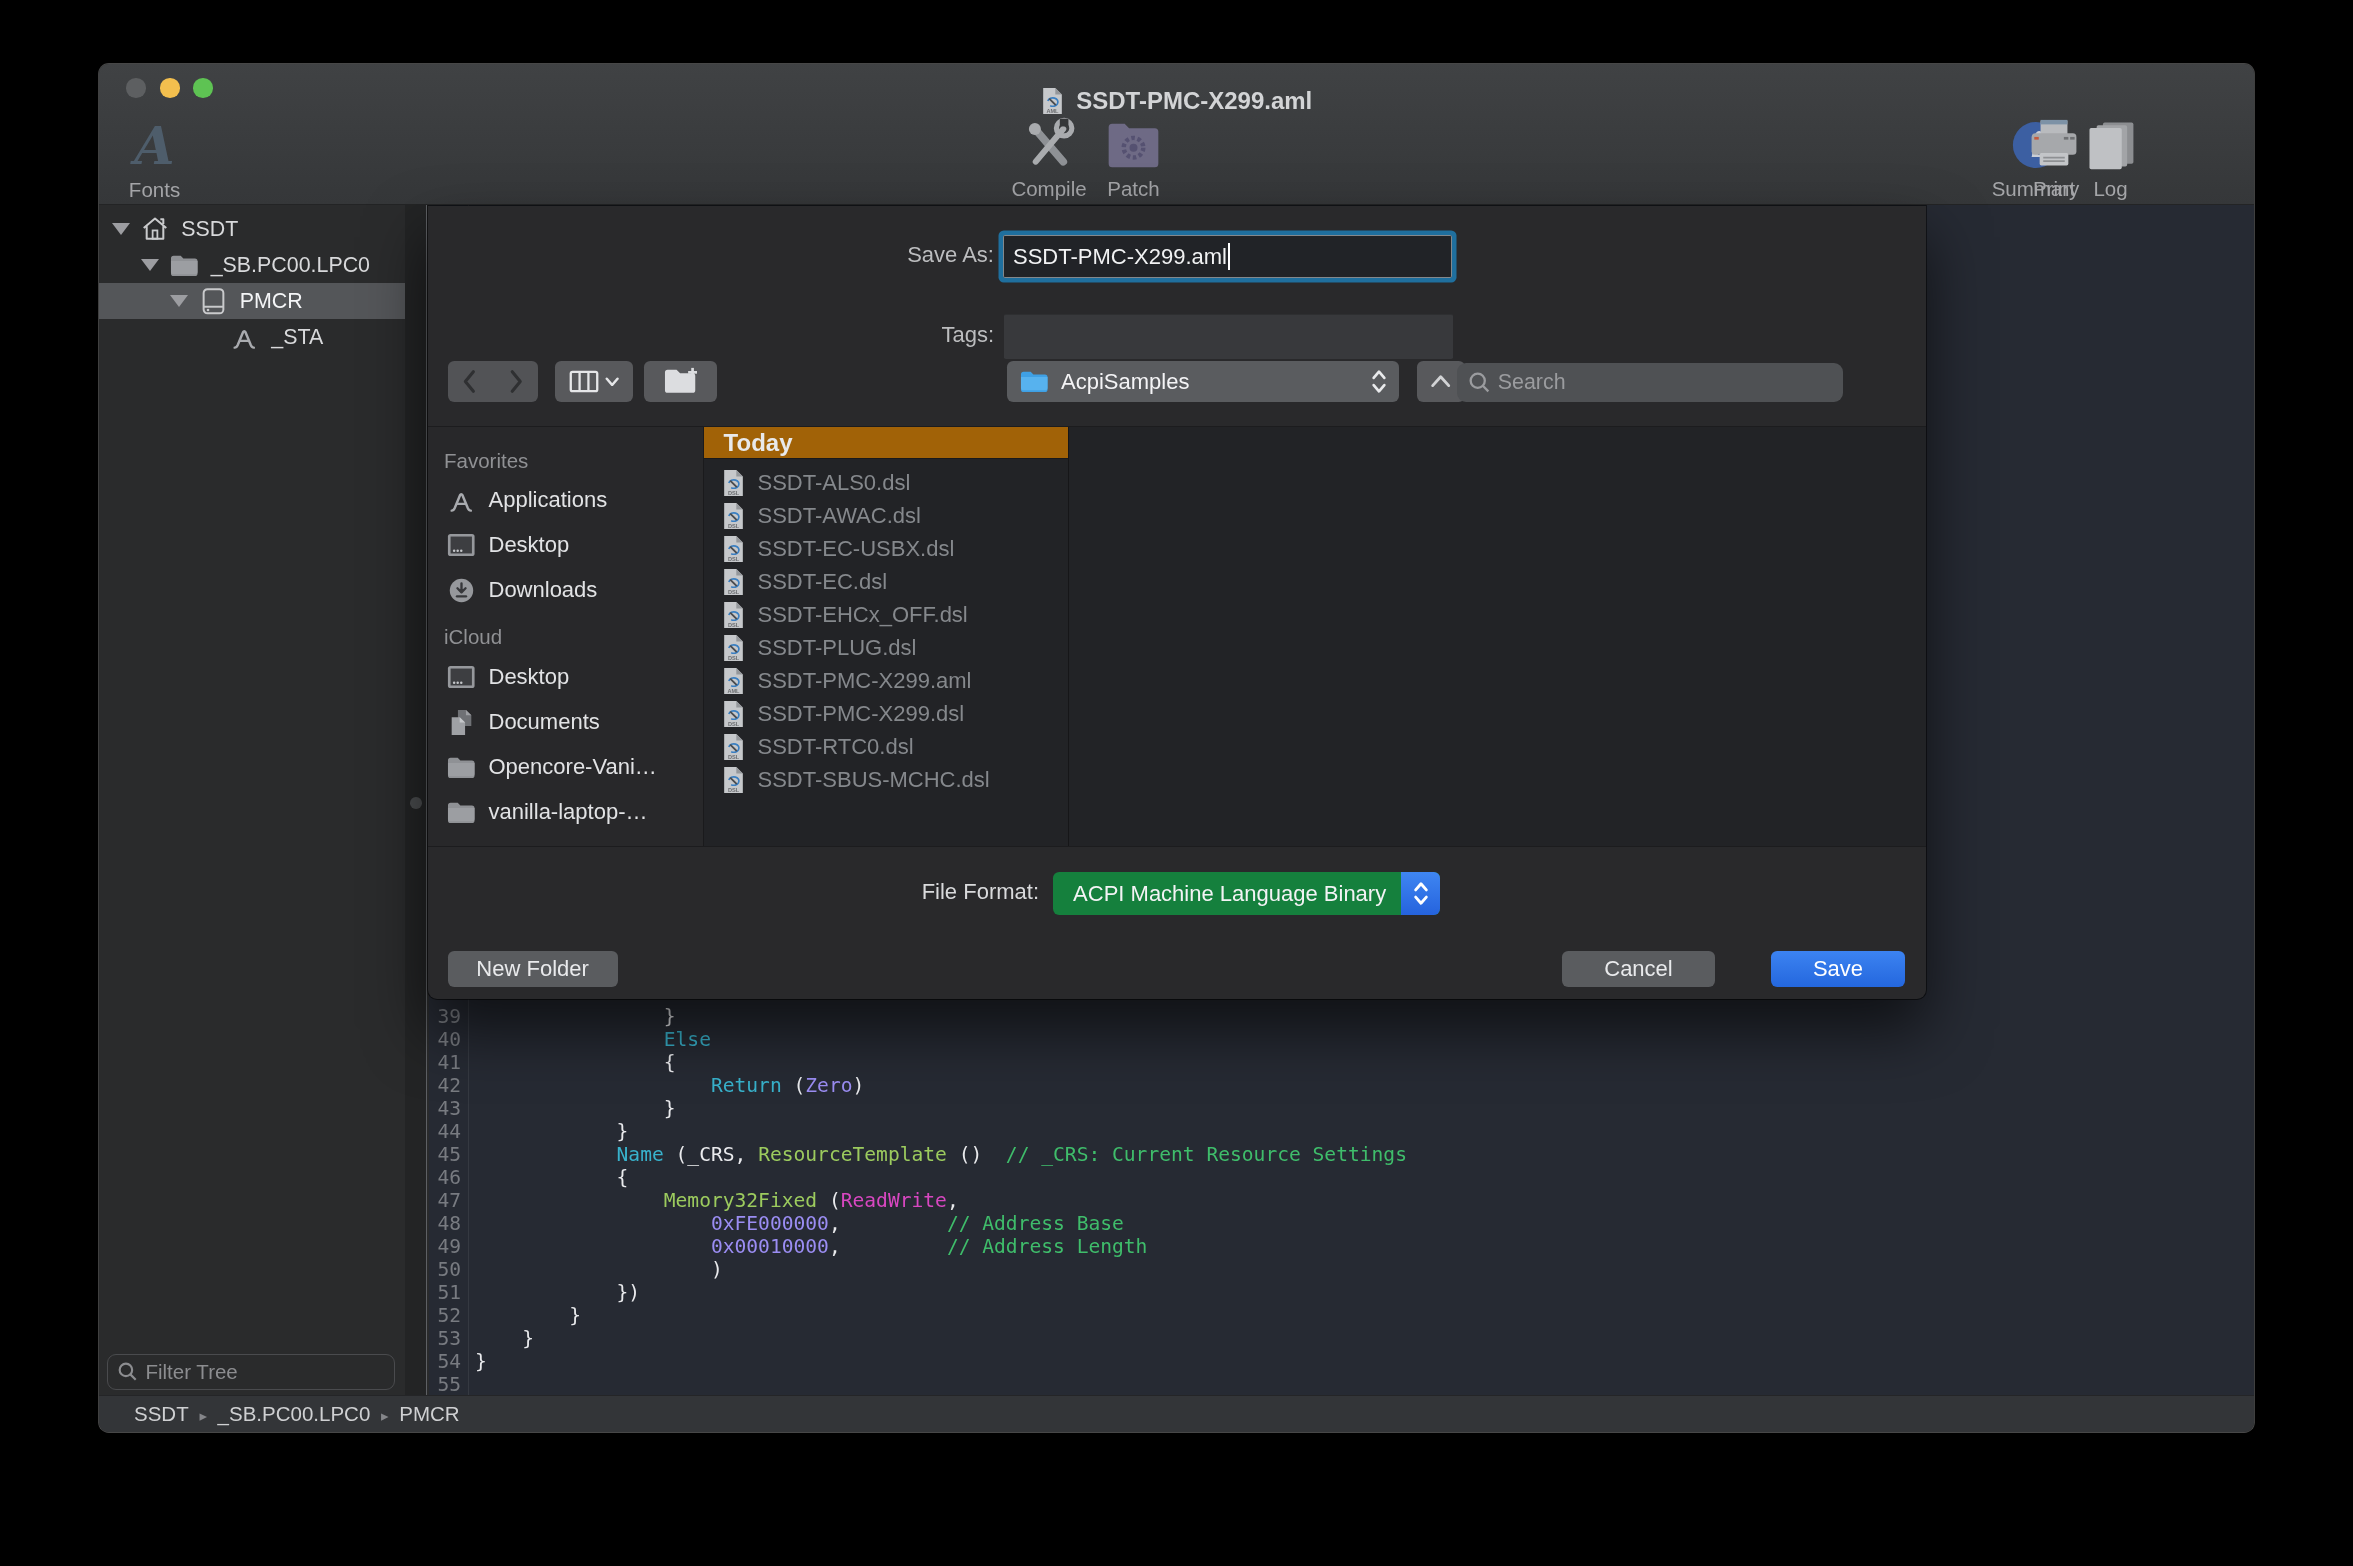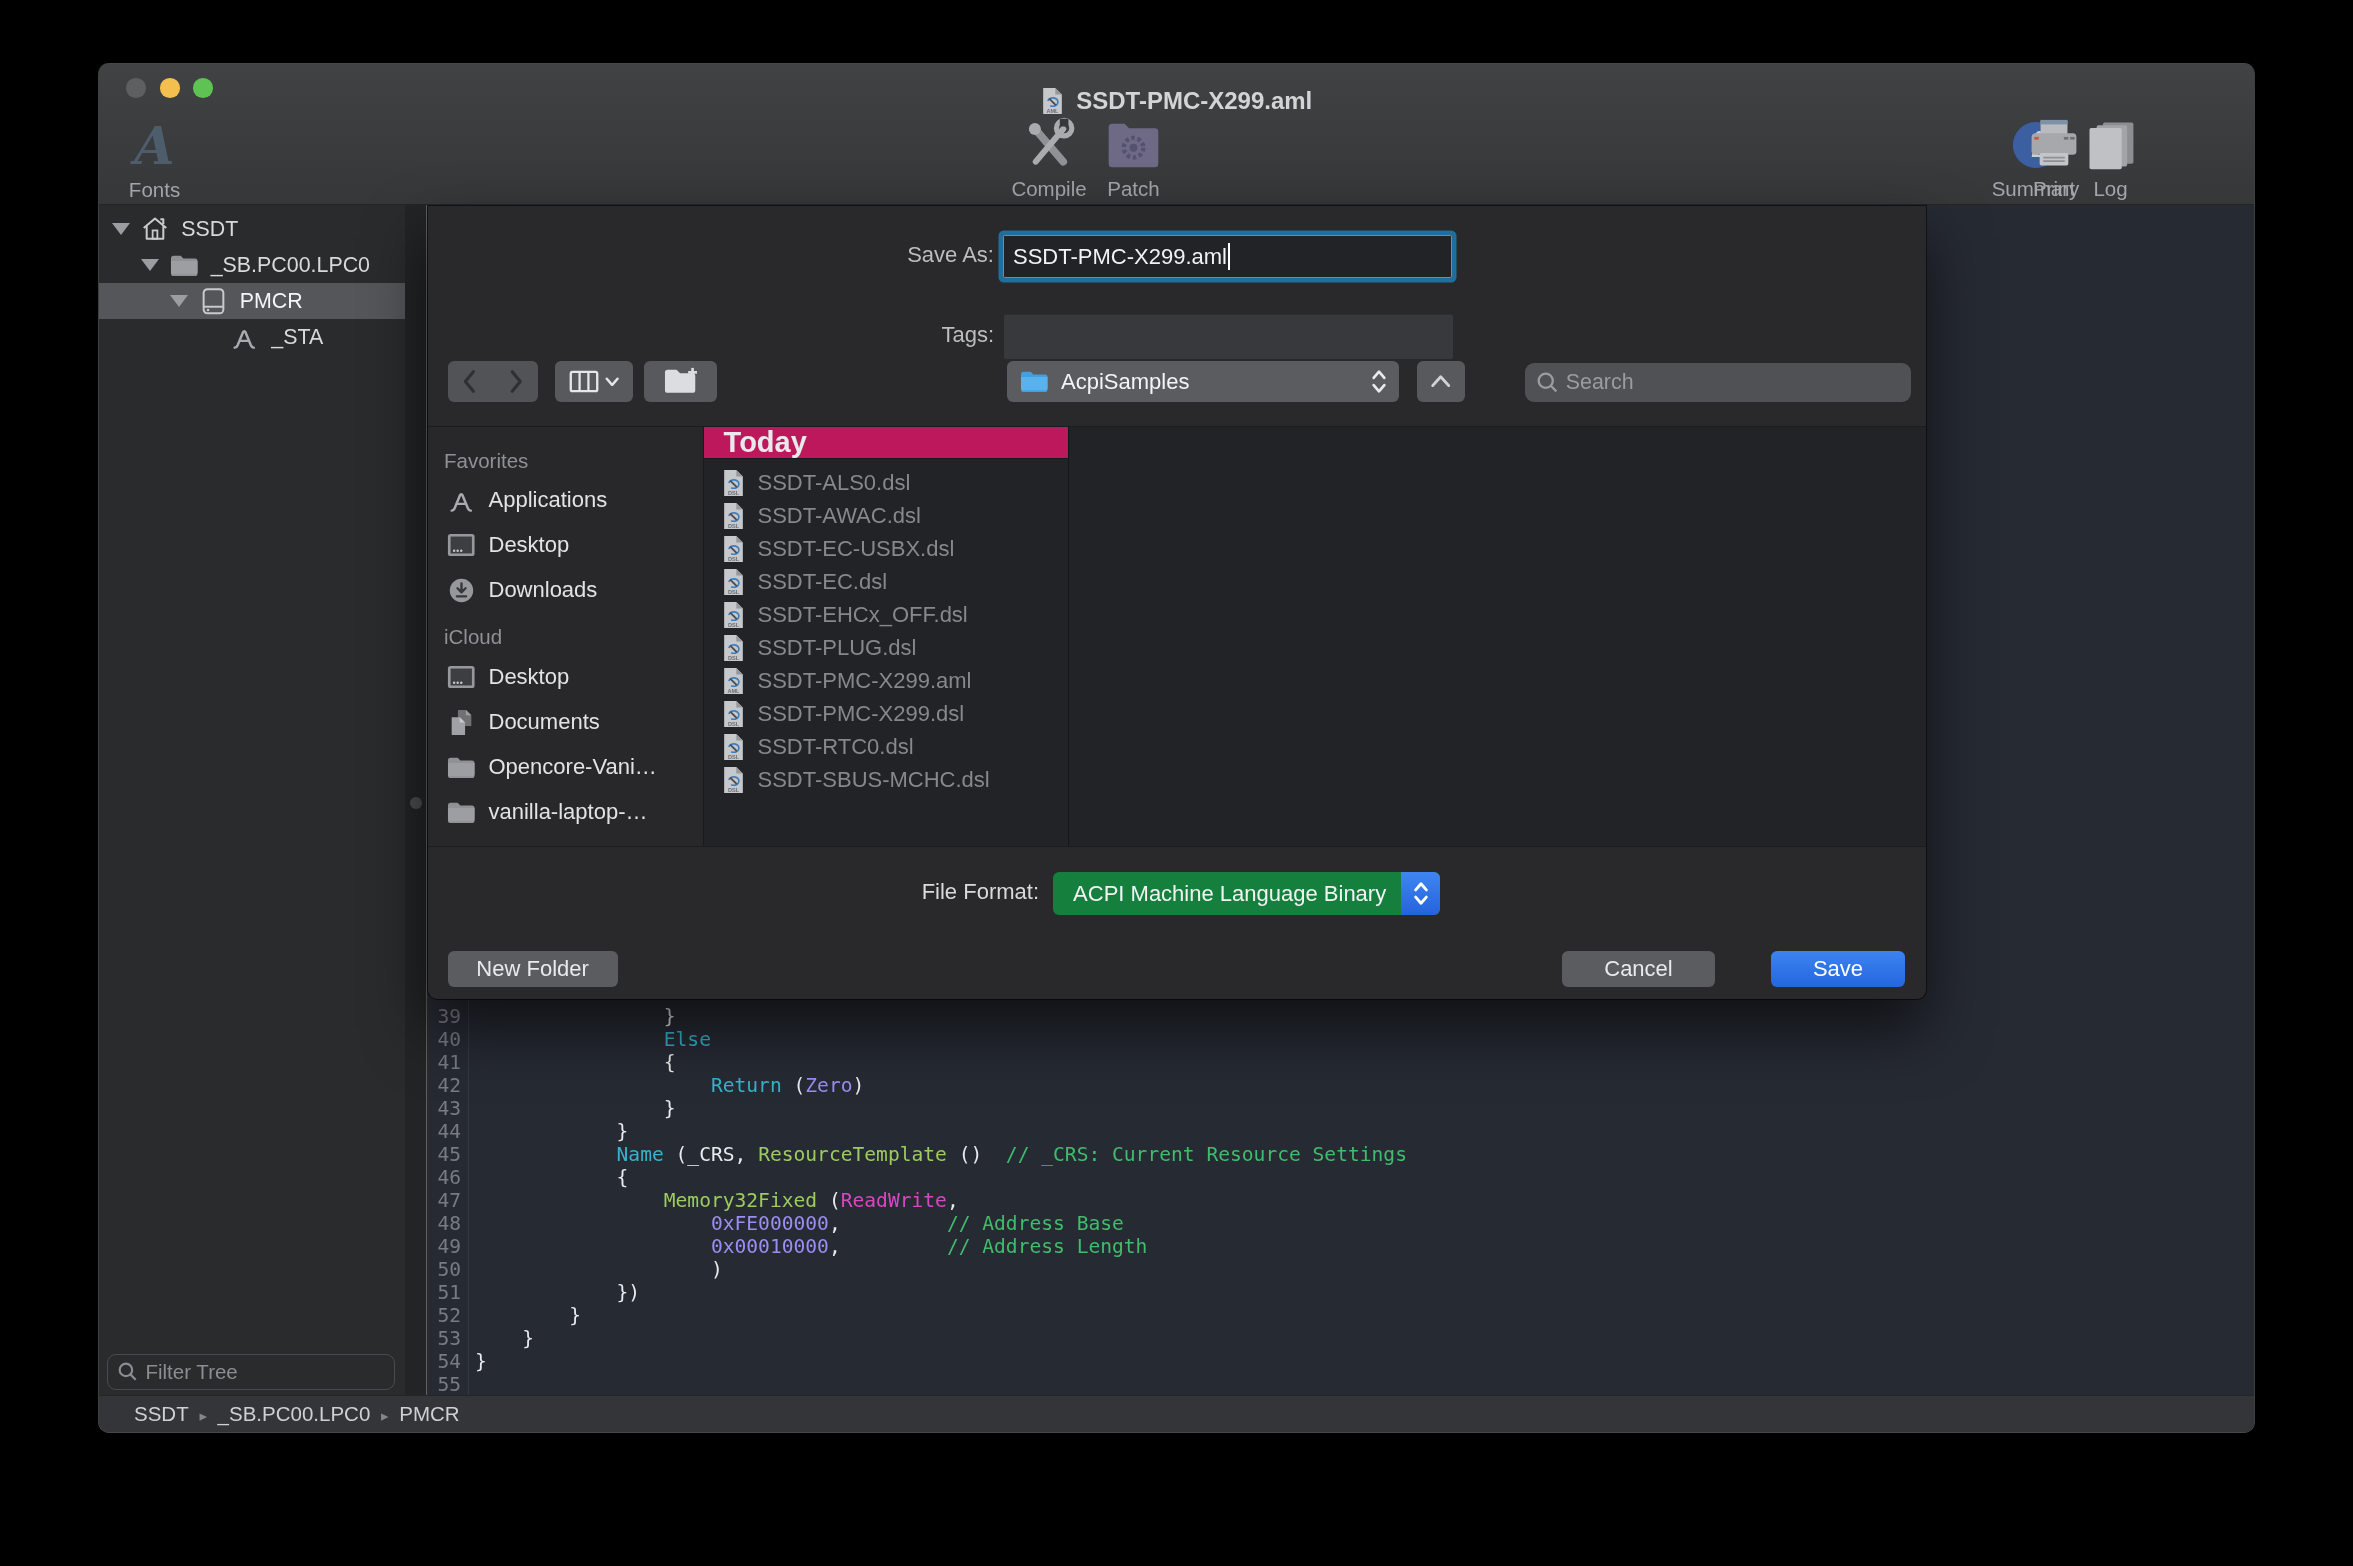--- a/index.html
+++ b/index.html
@@ -75,33 +75,33 @@
   
   .navbtn{position:absolute;top:155px;height:41px;background:#525356;display:flex;align-items:center;justify-content:center;}
   #btn-back{left:19.6px;width:45px;border-radius:6.2px 0 0 6.2px;}
   #btn-fwd{left:65px;width:45px;border-radius:0 6.2px 6.2px 0;}
   #btn-view{left:127px;width:78px;border-radius:6.2px;background:#58595c;gap:5.3px;}
   #btn-newfold{left:216px;width:73px;border-radius:6.2px;background:#58595c;}
   #popup-loc{position:absolute;left:579px;top:155px;width:392px;height:41px;background:#5a5c5f;border-radius:6.2px;
              display:flex;align-items:center;padding:0 12.5px;gap:13px;font-size:22px;color:#f4f4f6;}
   #popup-loc .grow{flex:1;}
   #btn-up{left:989px;width:48px;border-radius:6.2px;background:#58595c;}
-  #search{position:absolute;left:1097px;top:157px;width:386px;height:39px;background:#4f5154;border-radius:9px;
+  #search{position:absolute;left:1029px;top:157px;width:386px;height:39px;background:#4f5154;border-radius:9px;
           display:flex;align-items:center;padding:0 10.7px;gap:7.1px;font-size:21.4px;color:#9b9c9f;}
 
   
   #browser{position:absolute;left:0;right:0;top:220px;height:421px;background:#222326;
            border-top:0.9px solid #1c1c1e;border-bottom:0.9px solid #1c1c1e;display:flex;}
   #fav{width:276px;background:#28282a;border-right:0.9px solid #1a1a1c;padding-top:9px;overflow:hidden;}
   .fsec-title{font-size:20.5px;color:#909194;margin:12.5px 0 5.3px 16px;}
   .frow{height:45px;display:flex;align-items:center;padding-left:18px;gap:12.5px;font-size:22px;color:#e2e3e5;white-space:nowrap;overflow:hidden;}
   .frow .ficon{width:30px;height:28.5px;flex:0 0 auto;display:flex;align-items:center;justify-content:center;}
   #col2{width:365px;border-right:0.9px solid #161618;display:flex;flex-direction:column;}
-  #today{height:32px;background:#be185d;border-bottom:0.9px solid #19191b;display:flex;align-items:center;
-         padding-left:19.6px;font-size:29px;font-weight:bold;color:#e8e9eb;}
+  #today{height:32px;background:#a16207;border-bottom:0.9px solid #19191b;display:flex;align-items:center;
+         padding-left:19.6px;font-size:24px;font-weight:bold;color:#e8e9eb;}
   #filelist{padding-top:7.1px;}
   .filerow{height:33px;display:flex;align-items:center;padding-left:18px;gap:12.5px;font-size:22px;color:#85888c;white-space:nowrap;}
   .filerow .dicon{width:23px;height:28px;flex:0 0 auto;}
   #col3{flex:1;}
 
   
   #fmt-label{left:397px;width:214px;top:673px;color:#d9dadc;}
   #fmt-popup{position:absolute;left:625px;top:666px;width:387px;height:43px;background:#15803d;border-radius:6.2px;
              display:flex;align-items:center;font-size:22px;color:#f3f3f5;}
   #fmt-popup .txt{flex:1;text-align:center;padding-left:5.3px;}

